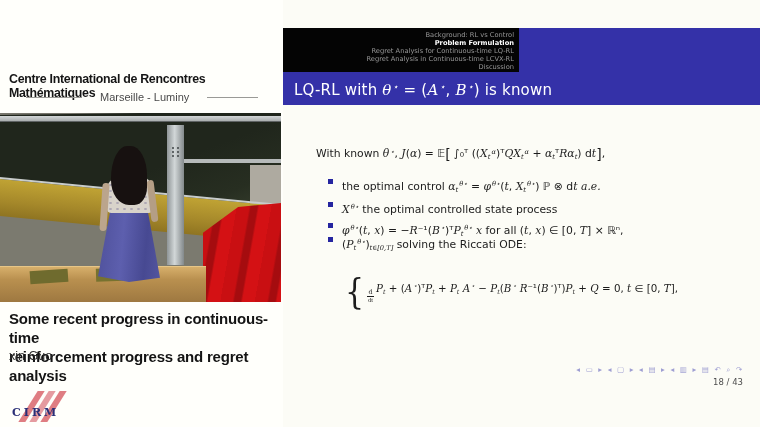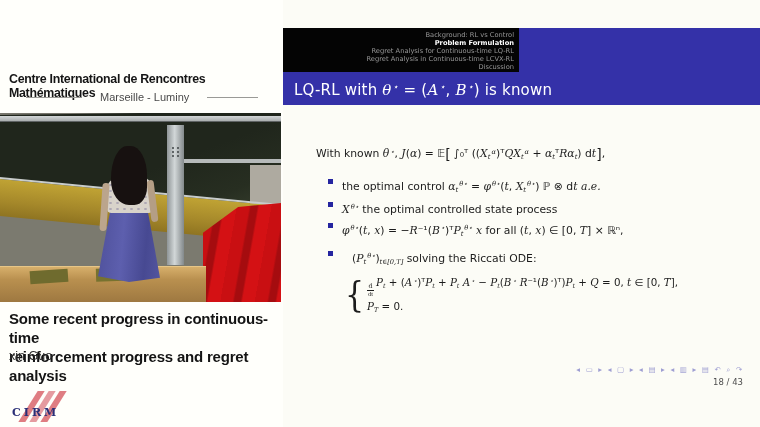--- a/index.html
+++ b/index.html
@@ -68,21 +68,21 @@
   .blue-band{position:absolute;left:0;top:28px;width:477px;height:77px;background:#3431a8;}
   .nav-box{position:absolute;left:0;top:0;width:236px;height:44px;background:#040404;
            text-align:right;padding:3px 5px 0 0;box-sizing:border-box;}
   .nav-item{font-size:6.7px;line-height:8.1px;color:#979797;white-space:nowrap;}
   .nav-item.active{color:#ffffff;font-weight:bold;}
   .slide-title{position:absolute;left:11px;bottom:6px;font-size:15px;color:#ffffff;letter-spacing:0.2px;}
 
   .math-line{position:absolute;font-size:10.8px;color:#1b1b1b;white-space:nowrap;}
   .intro{left:33px;top:146px;}
   .bullet{display:flex;align-items:flex-start;}
-  .b1{left:45px;top:180px;} .b2{left:45px;top:203px;} .b3{left:45px;top:224px;} .b4{left:45px;top:252px;gap:10px;}
+  .b1{left:45px;top:180px;} .b2{left:45px;top:203px;} .b3{left:45px;top:224px;} .b4{left:45px;top:238px;}
   .sq{width:5px;height:5px;background:#2525a0;display:inline-block;margin-right:9px;
       position:relative;top:-1px;flex:0 0 auto;}
   .riccati{position:absolute;left:62px;top:274px;display:flex;align-items:center;}
   .brace{font-family:"DejaVu Serif",serif;font-size:30px;font-weight:200;color:#1b1b1b;
          transform:scaleY(1.15);margin-right:3px;}
   .ric-lines{font-size:10.3px;line-height:16px;white-space:nowrap;}
 
   
   .tk-t{font-family:"DejaVu Sans","DejaVu Serif",sans-serif;}
   .tk-i{font-family:"DejaVu Serif",serif;font-style:italic;}
@@ -175,20 +175,19 @@
       <span><span class="tk-t">(</span><span class="tk-i">P</span><span class="tk-b">t</span><span class="tk-s">θ⋆</span><span class="tk-t">)</span><span class="tk-b">t∈[0,T]</span><span class="tk-t"> solving the Riccati ODE:</span></span>
     </div>
 
     <div class="riccati">
       <span class="brace">{</span>
       <div class="ric-lines">
         <div><span class="tk-f">
               <span>d</span>
               <span class="tk-fd">dt</span>
             </span><span class="tk-i">P</span><span class="tk-b">t</span><span class="tk-t"> + (</span><span class="tk-i">A</span><span class="tk-s">⋆</span><span class="tk-t">)ᵀ</span><span class="tk-i">P</span><span class="tk-b">t</span><span class="tk-t"> + </span><span class="tk-i">P</span><span class="tk-b">t</span><span class="tk-i"> A</span><span class="tk-s">⋆</span><span class="tk-t"> − </span><span class="tk-i">P</span><span class="tk-b">t</span><span class="tk-t">(</span><span class="tk-i">B</span><span class="tk-s">⋆</span><span class="tk-i"> R</span><span class="tk-t">⁻¹(</span><span class="tk-i">B</span><span class="tk-s">⋆</span><span class="tk-t">)ᵀ)</span><span class="tk-i">P</span><span class="tk-b">t</span><span class="tk-t"> + </span><span class="tk-i">Q</span><span class="tk-t"> = 0,  </span><span class="tk-i">t</span><span class="tk-t"> ∈ [0, </span><span class="tk-i">T</span><span class="tk-t">],</span></div>
-        <div><span class="tk-i">P</span><span class="tk-b">T</span><span class="tk-t"> = 0.</span></div>
       </div>
     </div>
 
     <div class="footer-symbols">◂ ▭ ▸  ◂ ▢ ▸  ◂ ▤ ▸  ◂ ▥ ▸  ▤  ↶ ⌕ ↷</div>
     <div class="page-num">18 / 43</div>
   </div>
 </div>
 
 </body></html>

